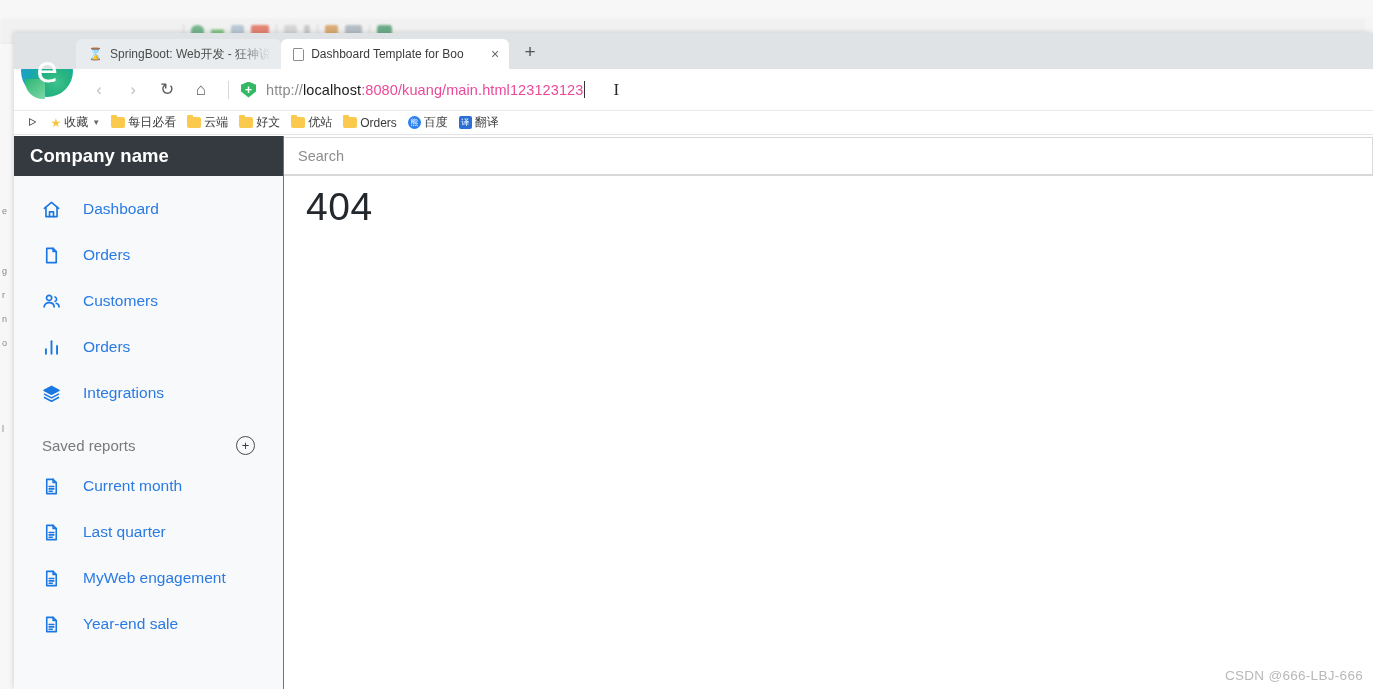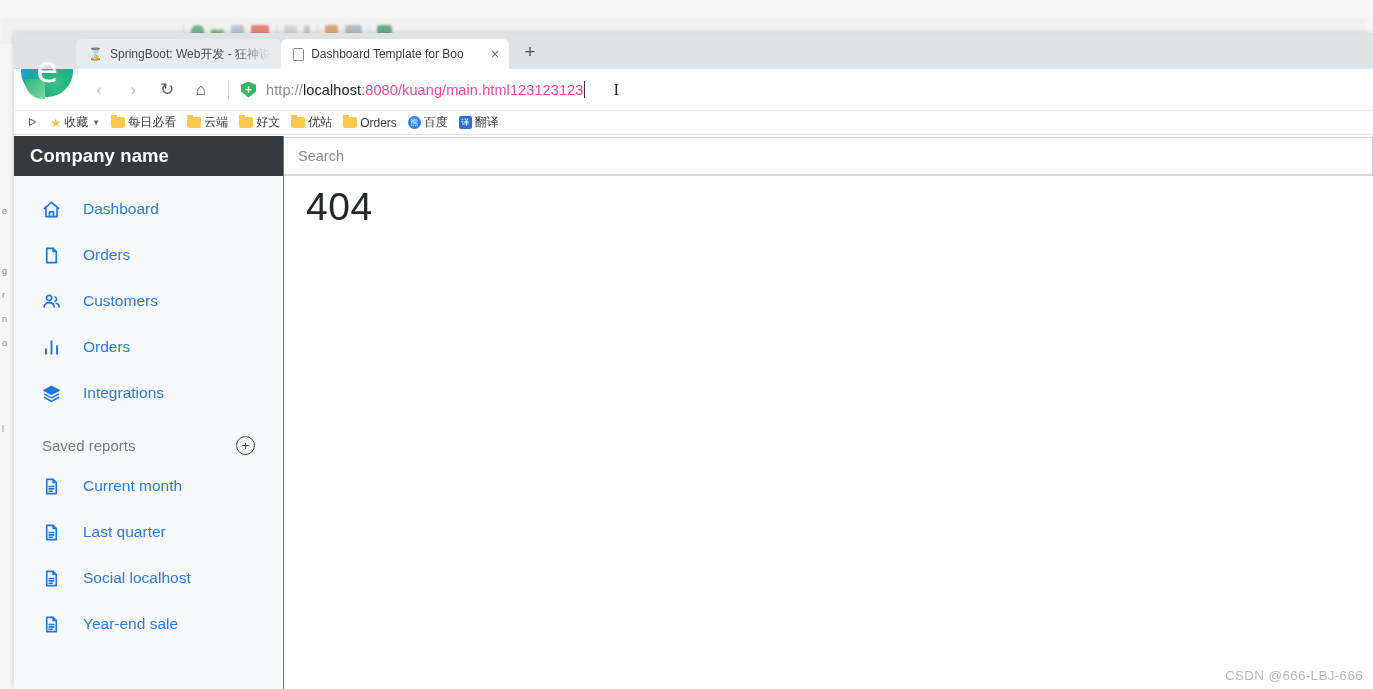--- a/index.html
+++ b/index.html
@@ -410,21 +410,21 @@
           <span>Last quarter</span>
         </div>
         <div class="nav-item">
           <span class="ico">
             <svg viewBox="0 0 24 24" fill="none" stroke="currentColor" stroke-width="2" stroke-linecap="round" stroke-linejoin="round">
                 <path d="M14 3H6v18h12V7z"></path>
                 <path d="M14 3v4h4"></path>
                 <path d="M9 12h6M9 15h6M9 18h4"></path>
               </svg>
           </span>
-          <span>Social localhost</span>
+          <span>MyWeb engagement</span>
         </div>
         <div class="nav-item">
           <span class="ico">
             <svg viewBox="0 0 24 24" fill="none" stroke="currentColor" stroke-width="2" stroke-linecap="round" stroke-linejoin="round">
                 <path d="M14 3H6v18h12V7z"></path>
                 <path d="M14 3v4h4"></path>
                 <path d="M9 12h6M9 15h6M9 18h4"></path>
               </svg>
           </span>
           <span>Year-end sale</span>

